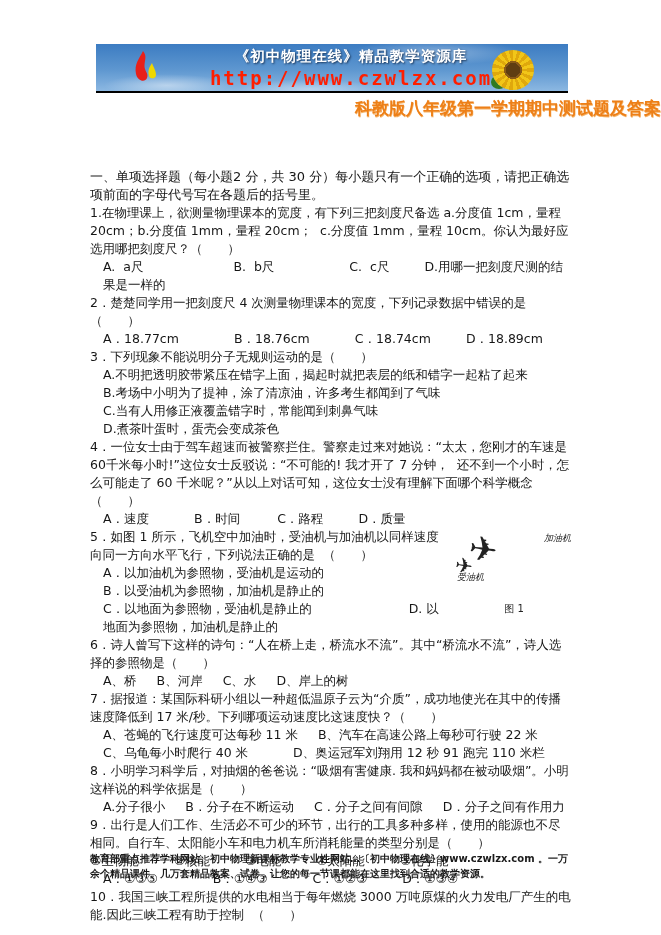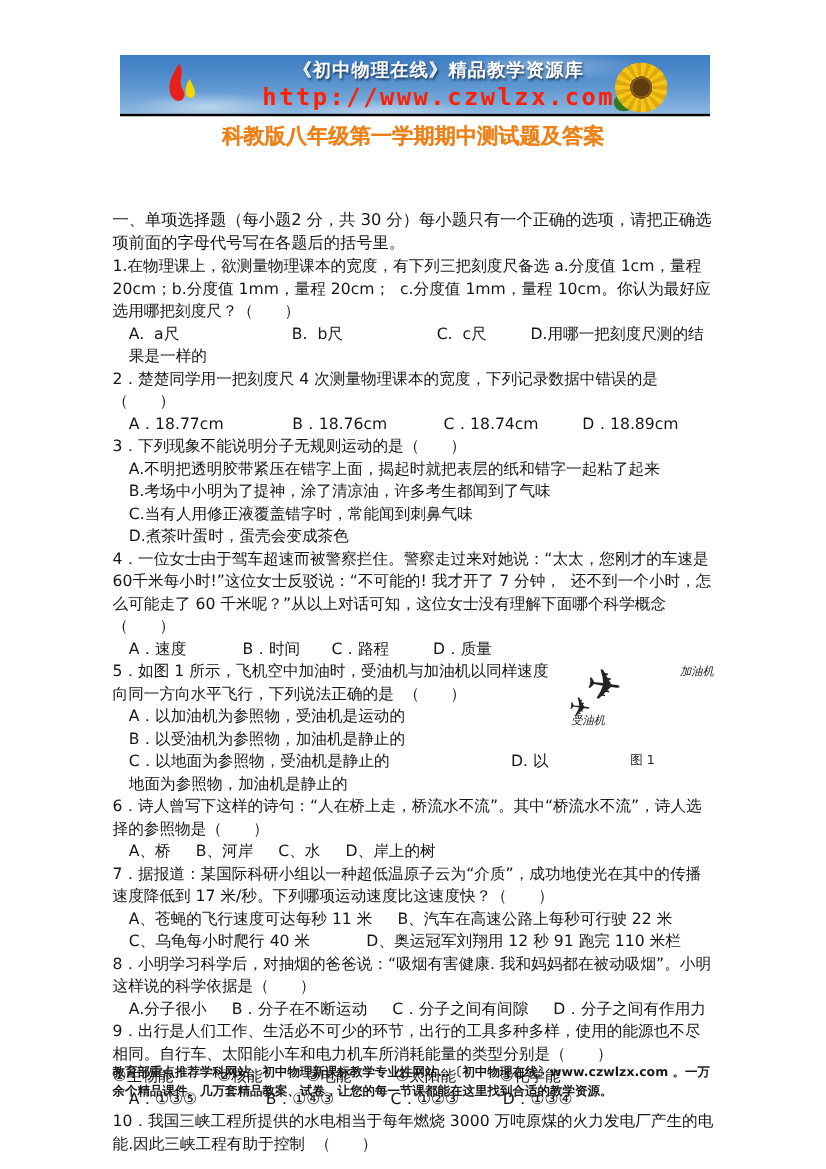--- a/index.html
+++ b/index.html
@@ -35,35 +35,35 @@
     position:absolute; right:34px; bottom:1px; width:42px; height:40px; border-radius:50%;
     background:
       radial-gradient(circle at 50% 50%, #5f3d12 0 7px, #8a5a18 7px 9px, rgba(0,0,0,0) 9px),
       repeating-conic-gradient(#f2c618 0 12deg, #dfa80c 12deg 24deg);
     box-shadow:-14px 12px 0 -13px #2e7a22;
   }
 
   
   .doc-title {
     position:absolute; left:0; top:97px; width:100%; margin:0;
-    text-align:center; color:#ed7f17; font-size:17px; font-weight:bold;
+    text-align:right; color:#ed7f17; font-size:17px; font-weight:bold;
     text-shadow:0.5px 0.5px 0 #f5b46a;
   }
 
   
   .content {
     position:absolute; left:90px; top:168px; width:481px;
     font-size:12.5px; line-height:18px; color:#161616;
   }
   .content p { margin:0; white-space:pre-wrap; }
   .content span { white-space:pre-wrap; }
   .section-heading { font-weight:normal; font-size:13px; }
   .opts, .optline, .abc { padding-left:13px; }
   .opt { display:inline; }
-  .mr20{margin-right:20px} .mr25{margin-right:25px} .mr35{margin-right:35px}
+  .mr20{margin-right:20px} .mr25{margin-right:37px} .mr35{margin-right:35px}
   .mr45{margin-right:45px} .mr55{margin-right:55px} .mr65{margin-right:97px}
   .mr75{margin-right:75px} .mr90{margin-right:90px}
 
   
   .fig { float:right; width:114px; margin:2px 0 2px 8px; text-align:center; }
   .planes { position:relative; height:54px; }
   .plane { position:absolute; color:#222; line-height:1; }
   .plane.big   { left:12px; top:2px;  font-size:34px; transform:rotate(8deg); }
   .plane.small { left:-2px; top:26px; font-size:21px; transform:rotate(8deg); }
   .fig-label { position:absolute; font-size:9px; color:#222; font-style:italic; }

